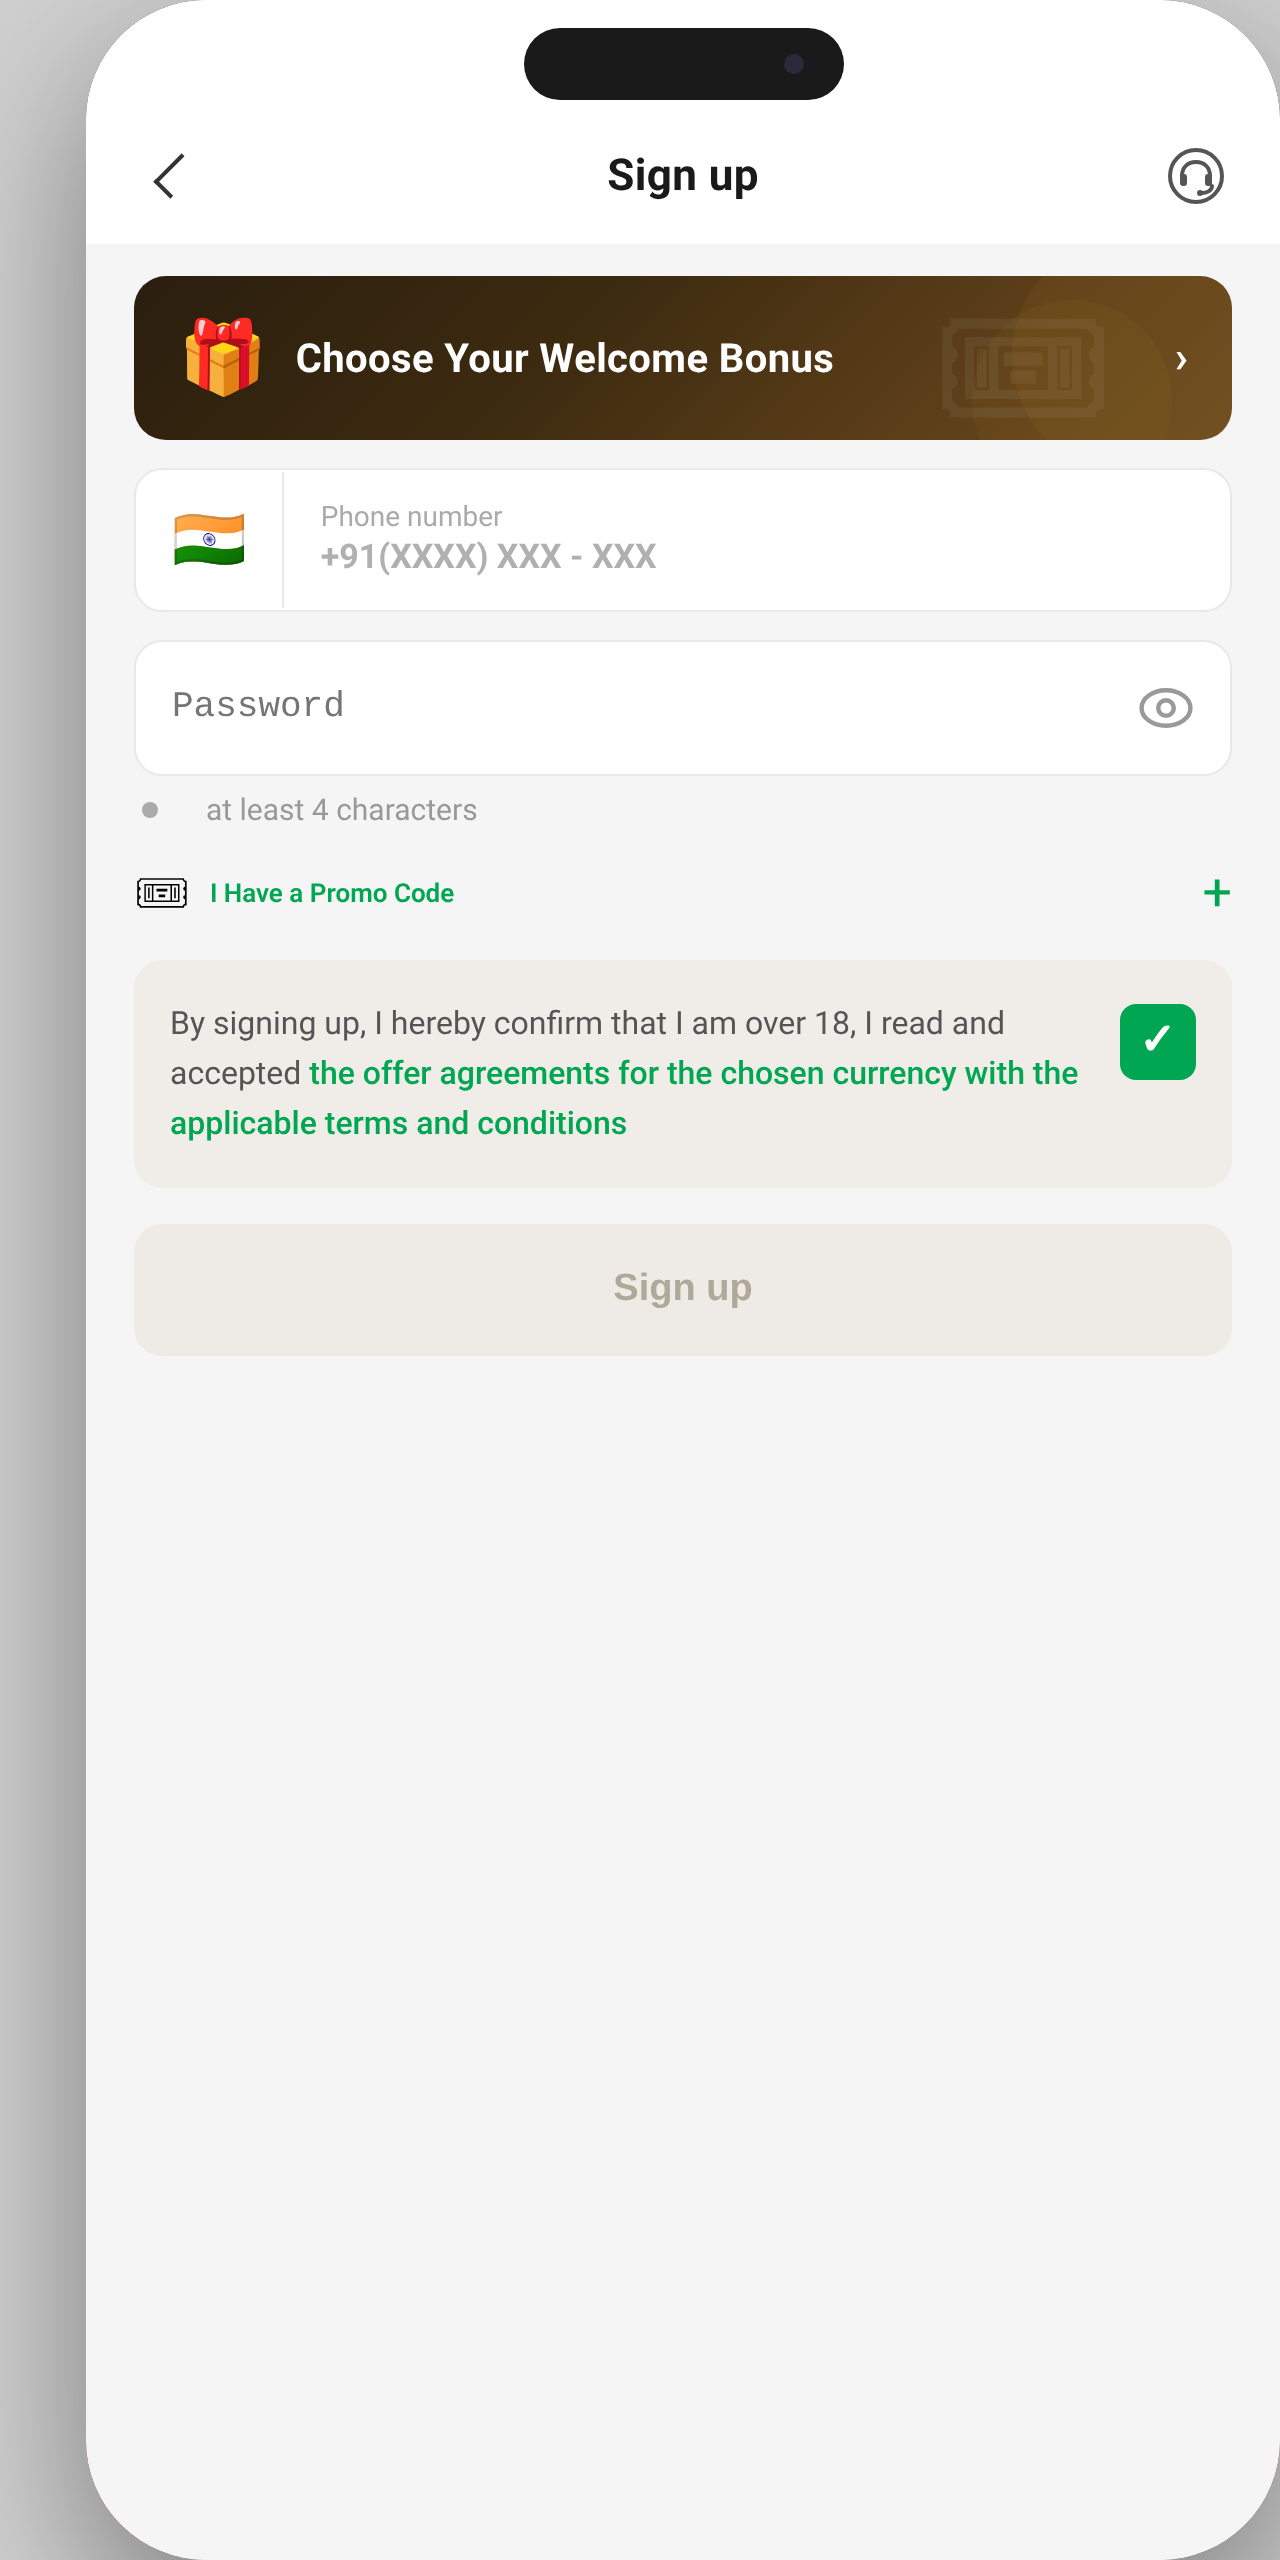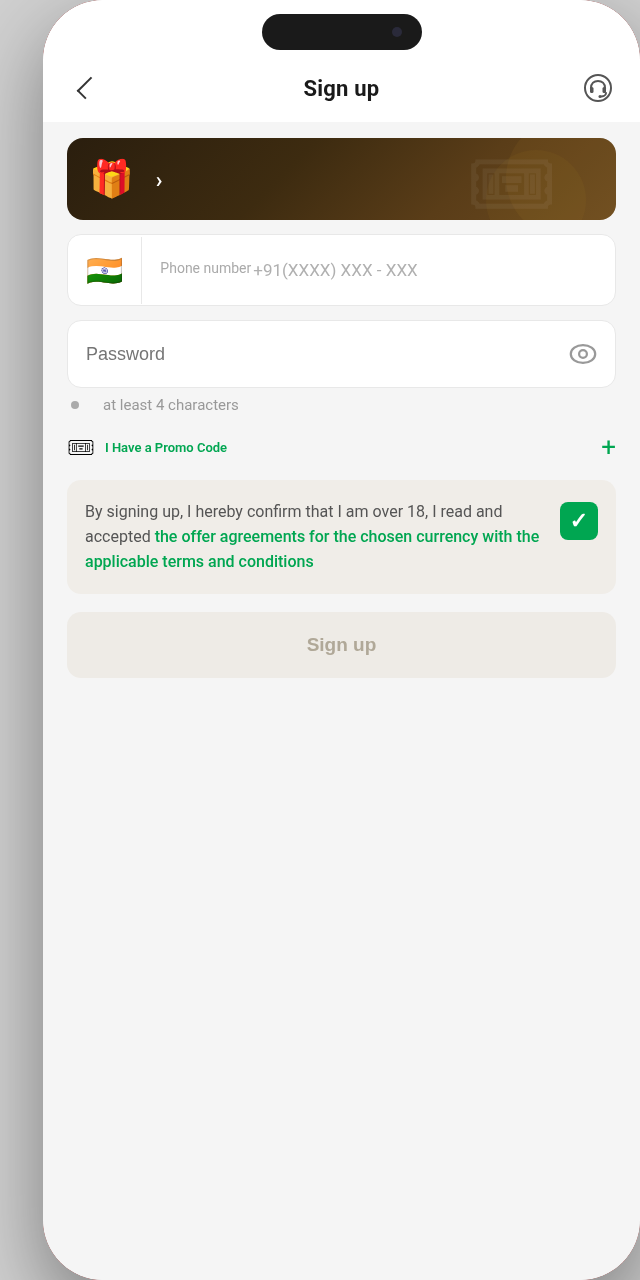--- a/index.html
+++ b/index.html
@@ -200,54 +200,55 @@
     }
 
     .flag-emoji {
       font-size: 30px;
     }
 
     .phone-input-field {
       flex: 1;
       padding: 16px 18px;
       display: flex;
+      flex-direction: column;
       gap: 2px;
     }
 
     .phone-label {
       font-size: 14px;
       color: #aaa;
       font-weight: 400;
     }
 
     .phone-placeholder {
       font-size: 17px;
       color: #b0b0b0;
-      font-weight: 400;
+      font-weight: 700;
     }
 
     
     .password-input-container {
       background: #ffffff;
       border-radius: 14px;
       display: flex;
       align-items: center;
       border: 1.5px solid #e8e8e8;
       min-height: 68px;
       padding: 0 18px;
     }
 
     .password-input {
       flex: 1;
       border: none;
       outline: none;
       font-size: 18px;
       color: #aaa;
       background: transparent;
-      font-family: Liberation Sans, sans-serif;
+      font-family: Liberation Mono, monospace;
     }
 
     .eye-icon {
       width: 28px;
       height: 20px;
       cursor: pointer;
       color: #999;
     }
 
     
@@ -391,20 +392,21 @@
           <circle cx="18" cy="24.5" r="1.5" fill="#555"></circle>
         </svg>
       </div>
     </div>
 
     <div class="content">
 
       <div class="bonus-banner">
         <div class="banner-watermark">🎟</div>
         <span class="bonus-icon">🎁</span>
+        <span class="bonus-text">Choose Your Welcome Bonus</span>
         <span class="bonus-arrow">›</span>
       </div>
 
       <div class="phone-input-container">
         <div class="country-selector">
           <span class="flag-emoji">🇮🇳</span>
         </div>
         <div class="phone-input-field">
           <span class="phone-label">Phone number</span>
           <span class="phone-placeholder">+91(XXXX) XXX - XXX</span>

